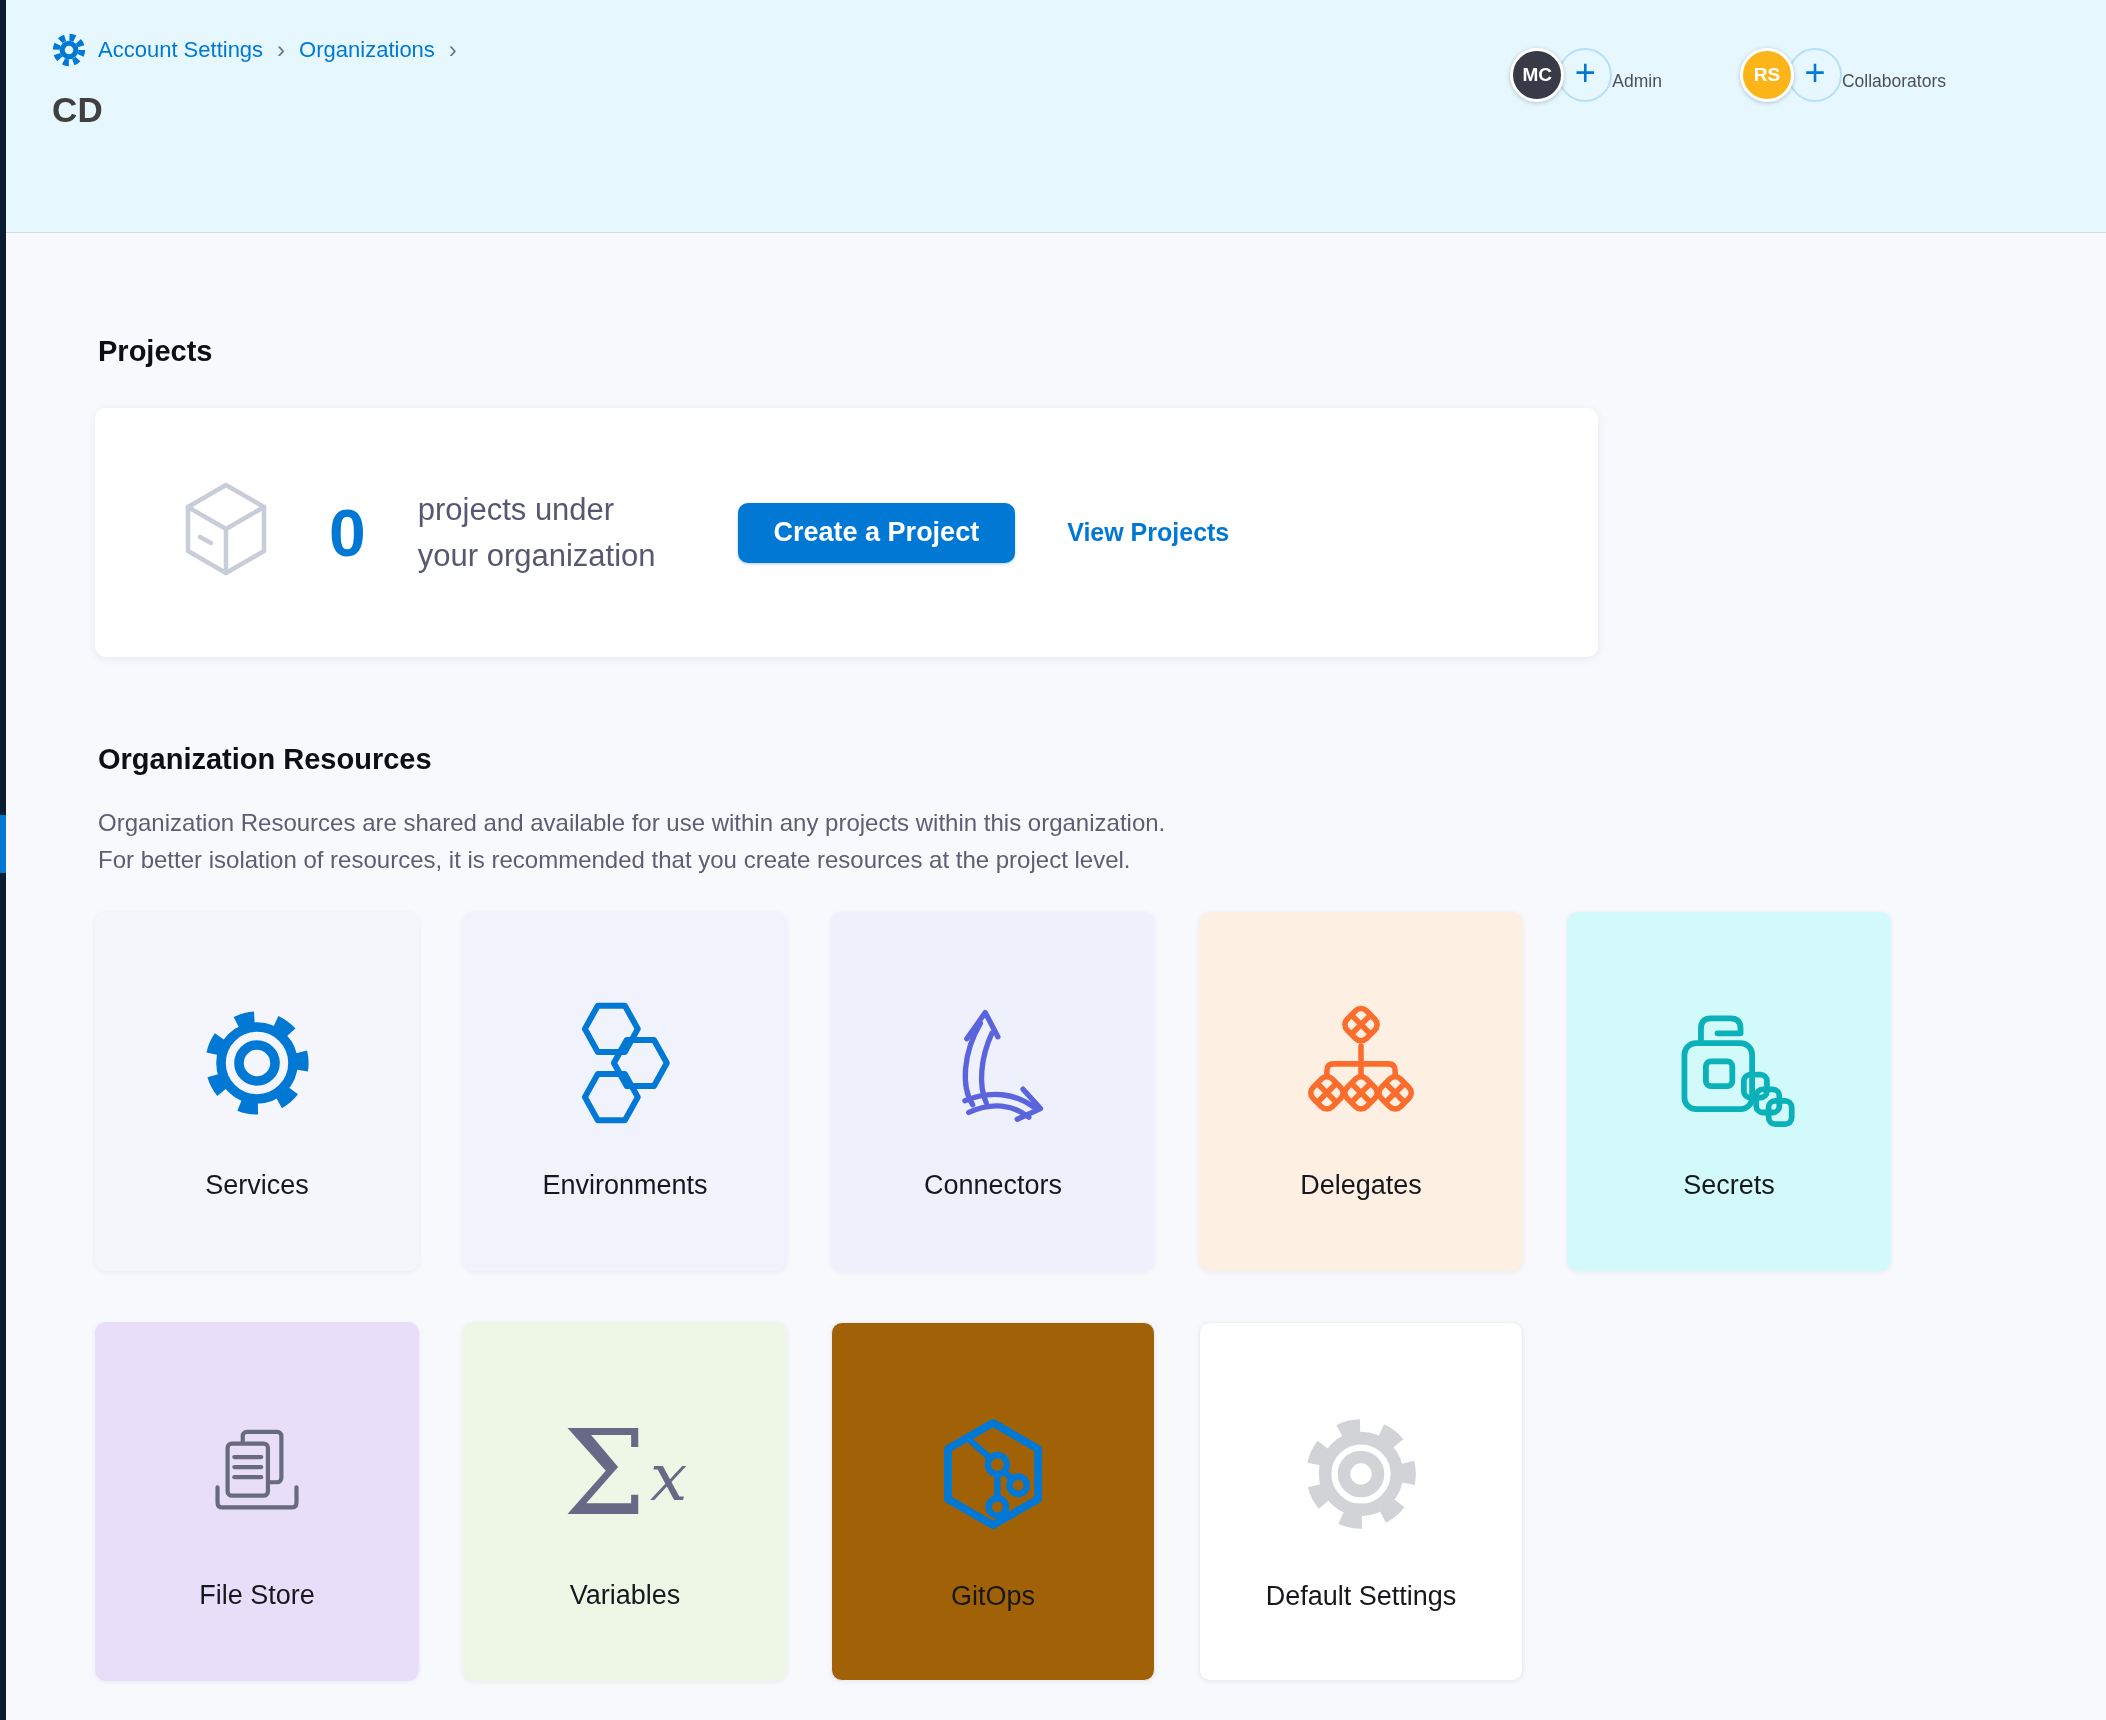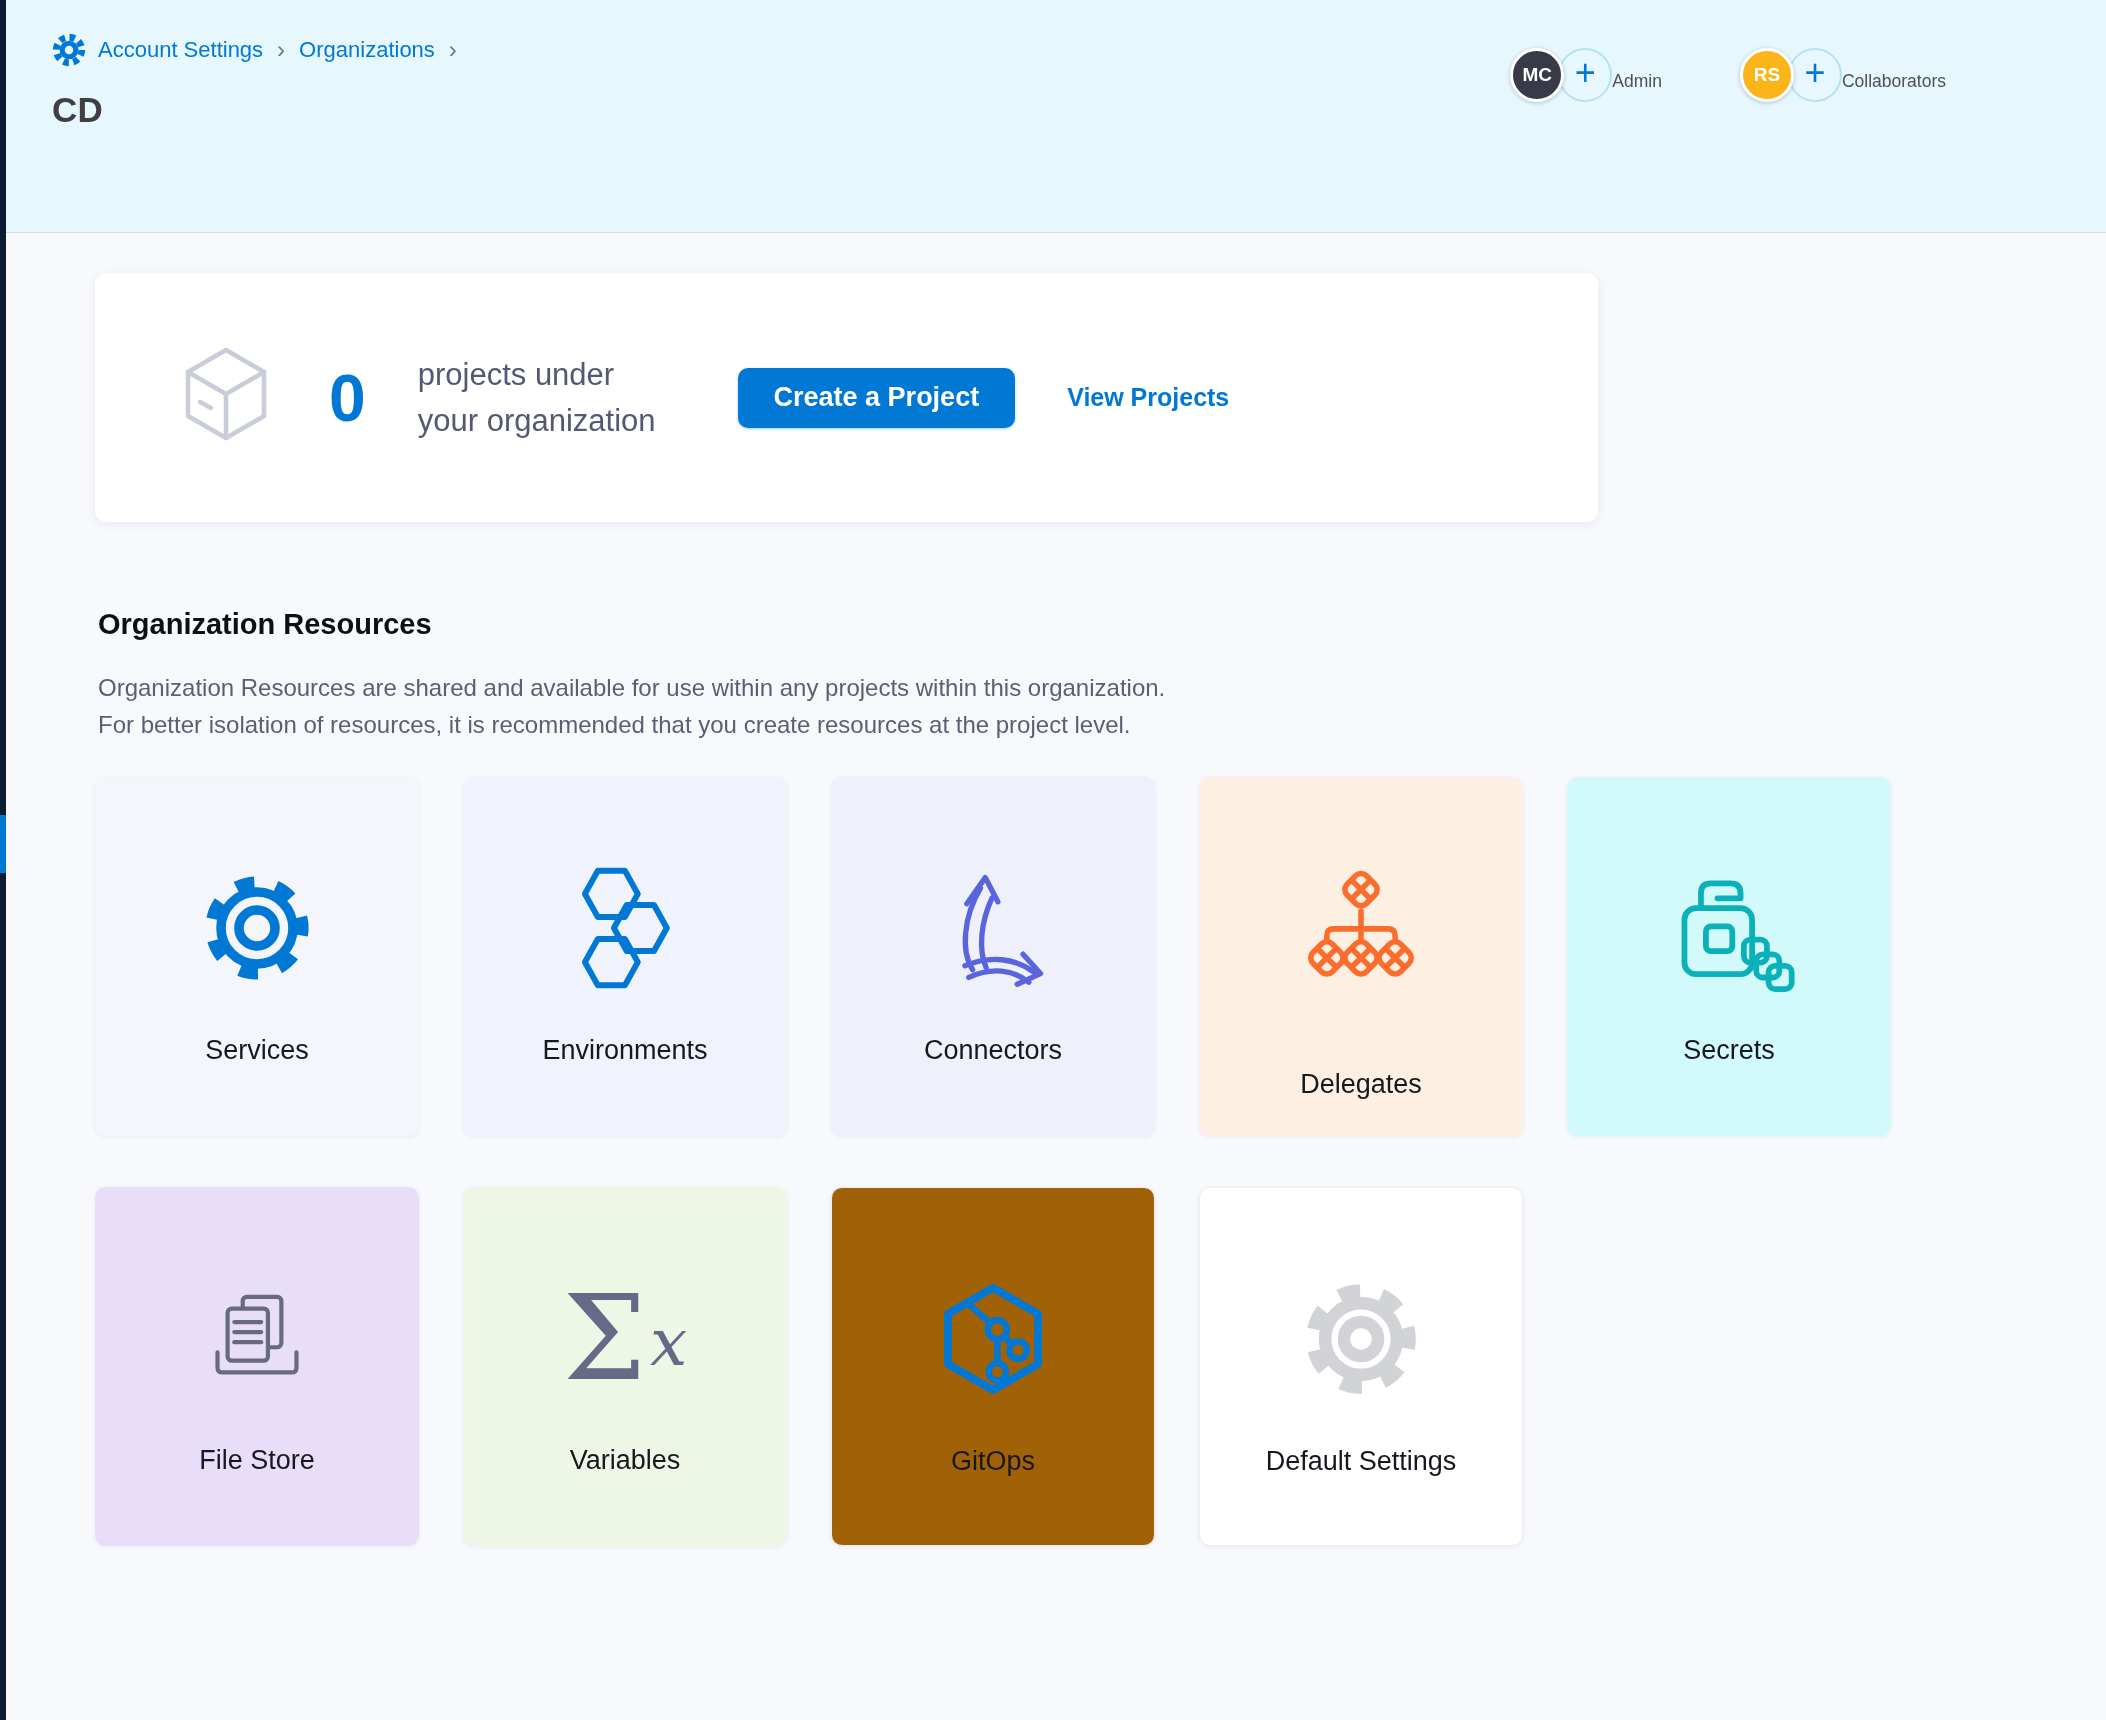--- a/index.html
+++ b/index.html
@@ -112,20 +112,21 @@
         <div class="pair">
           <div class="avatar" style="background: rgb(252, 181, 25);">RS</div>
           <div class="plus-circle">+</div>
         </div>
         <div class="person-label">Collaborators</div>
       </div>
     </div>
   </div>
 
   <div class="main">
+    <div class="section-heading h-projects">Projects</div>
 
     <div class="projects-card">
       <span style="display:flex;">
         <svg width="102" height="112" viewBox="0 0 100 112" fill="none" stroke="#c9ccd9" stroke-width="4.5" stroke-linejoin="round" stroke-linecap="round">
           <path d="M50 8 L88 30 V74 L50 96 L12 74 V30 Z"></path>
           <path d="M12 30 L50 52 L88 30"></path>
           <path d="M50 52 V96"></path>
           <path d="M24 60 L35 66"></path>
         </svg>
       </span>
@@ -175,21 +176,21 @@
             <path d="M58 106 C50 88 52 60 64 34"></path>
             <path d="M38 40 L57 13 L70 38"></path>
             <path d="M36 104 C62 93 88 96 108 111"></path>
             <path d="M40 116 C64 105 86 108 102 121"></path>
             <path d="M96 92 L114 112 L90 123"></path>
           </svg>
         </div>
         <div class="res-label">Connectors</div>
       </div>
 
-      <div class="res-card" style="background: rgb(253, 240, 227); gap: 34px;">
+      <div class="res-card" style="background: rgb(253, 240, 227);">
         <div class="res-icon">
           <svg width="128" height="128" viewBox="0 0 150 150" fill="none" stroke="#fa6d2d" stroke-width="6.5" stroke-linecap="round">
             <line x1="75" y1="55" x2="75" y2="90"></line>
             <path d="M35 90 L35 84 Q35 76 43 76 L107 76 Q115 76 115 84 L115 90"></path>
             <g transform="rotate(45 75 30)">
                 <rect x="59" y="14" width="32" height="32" rx="9"></rect>
                 <line x1="61" y1="30" x2="89" y2="30"></line>
                 <line x1="75" y1="16" x2="75" y2="44"></line>
               </g>
             <g transform="rotate(45 35 110)">

